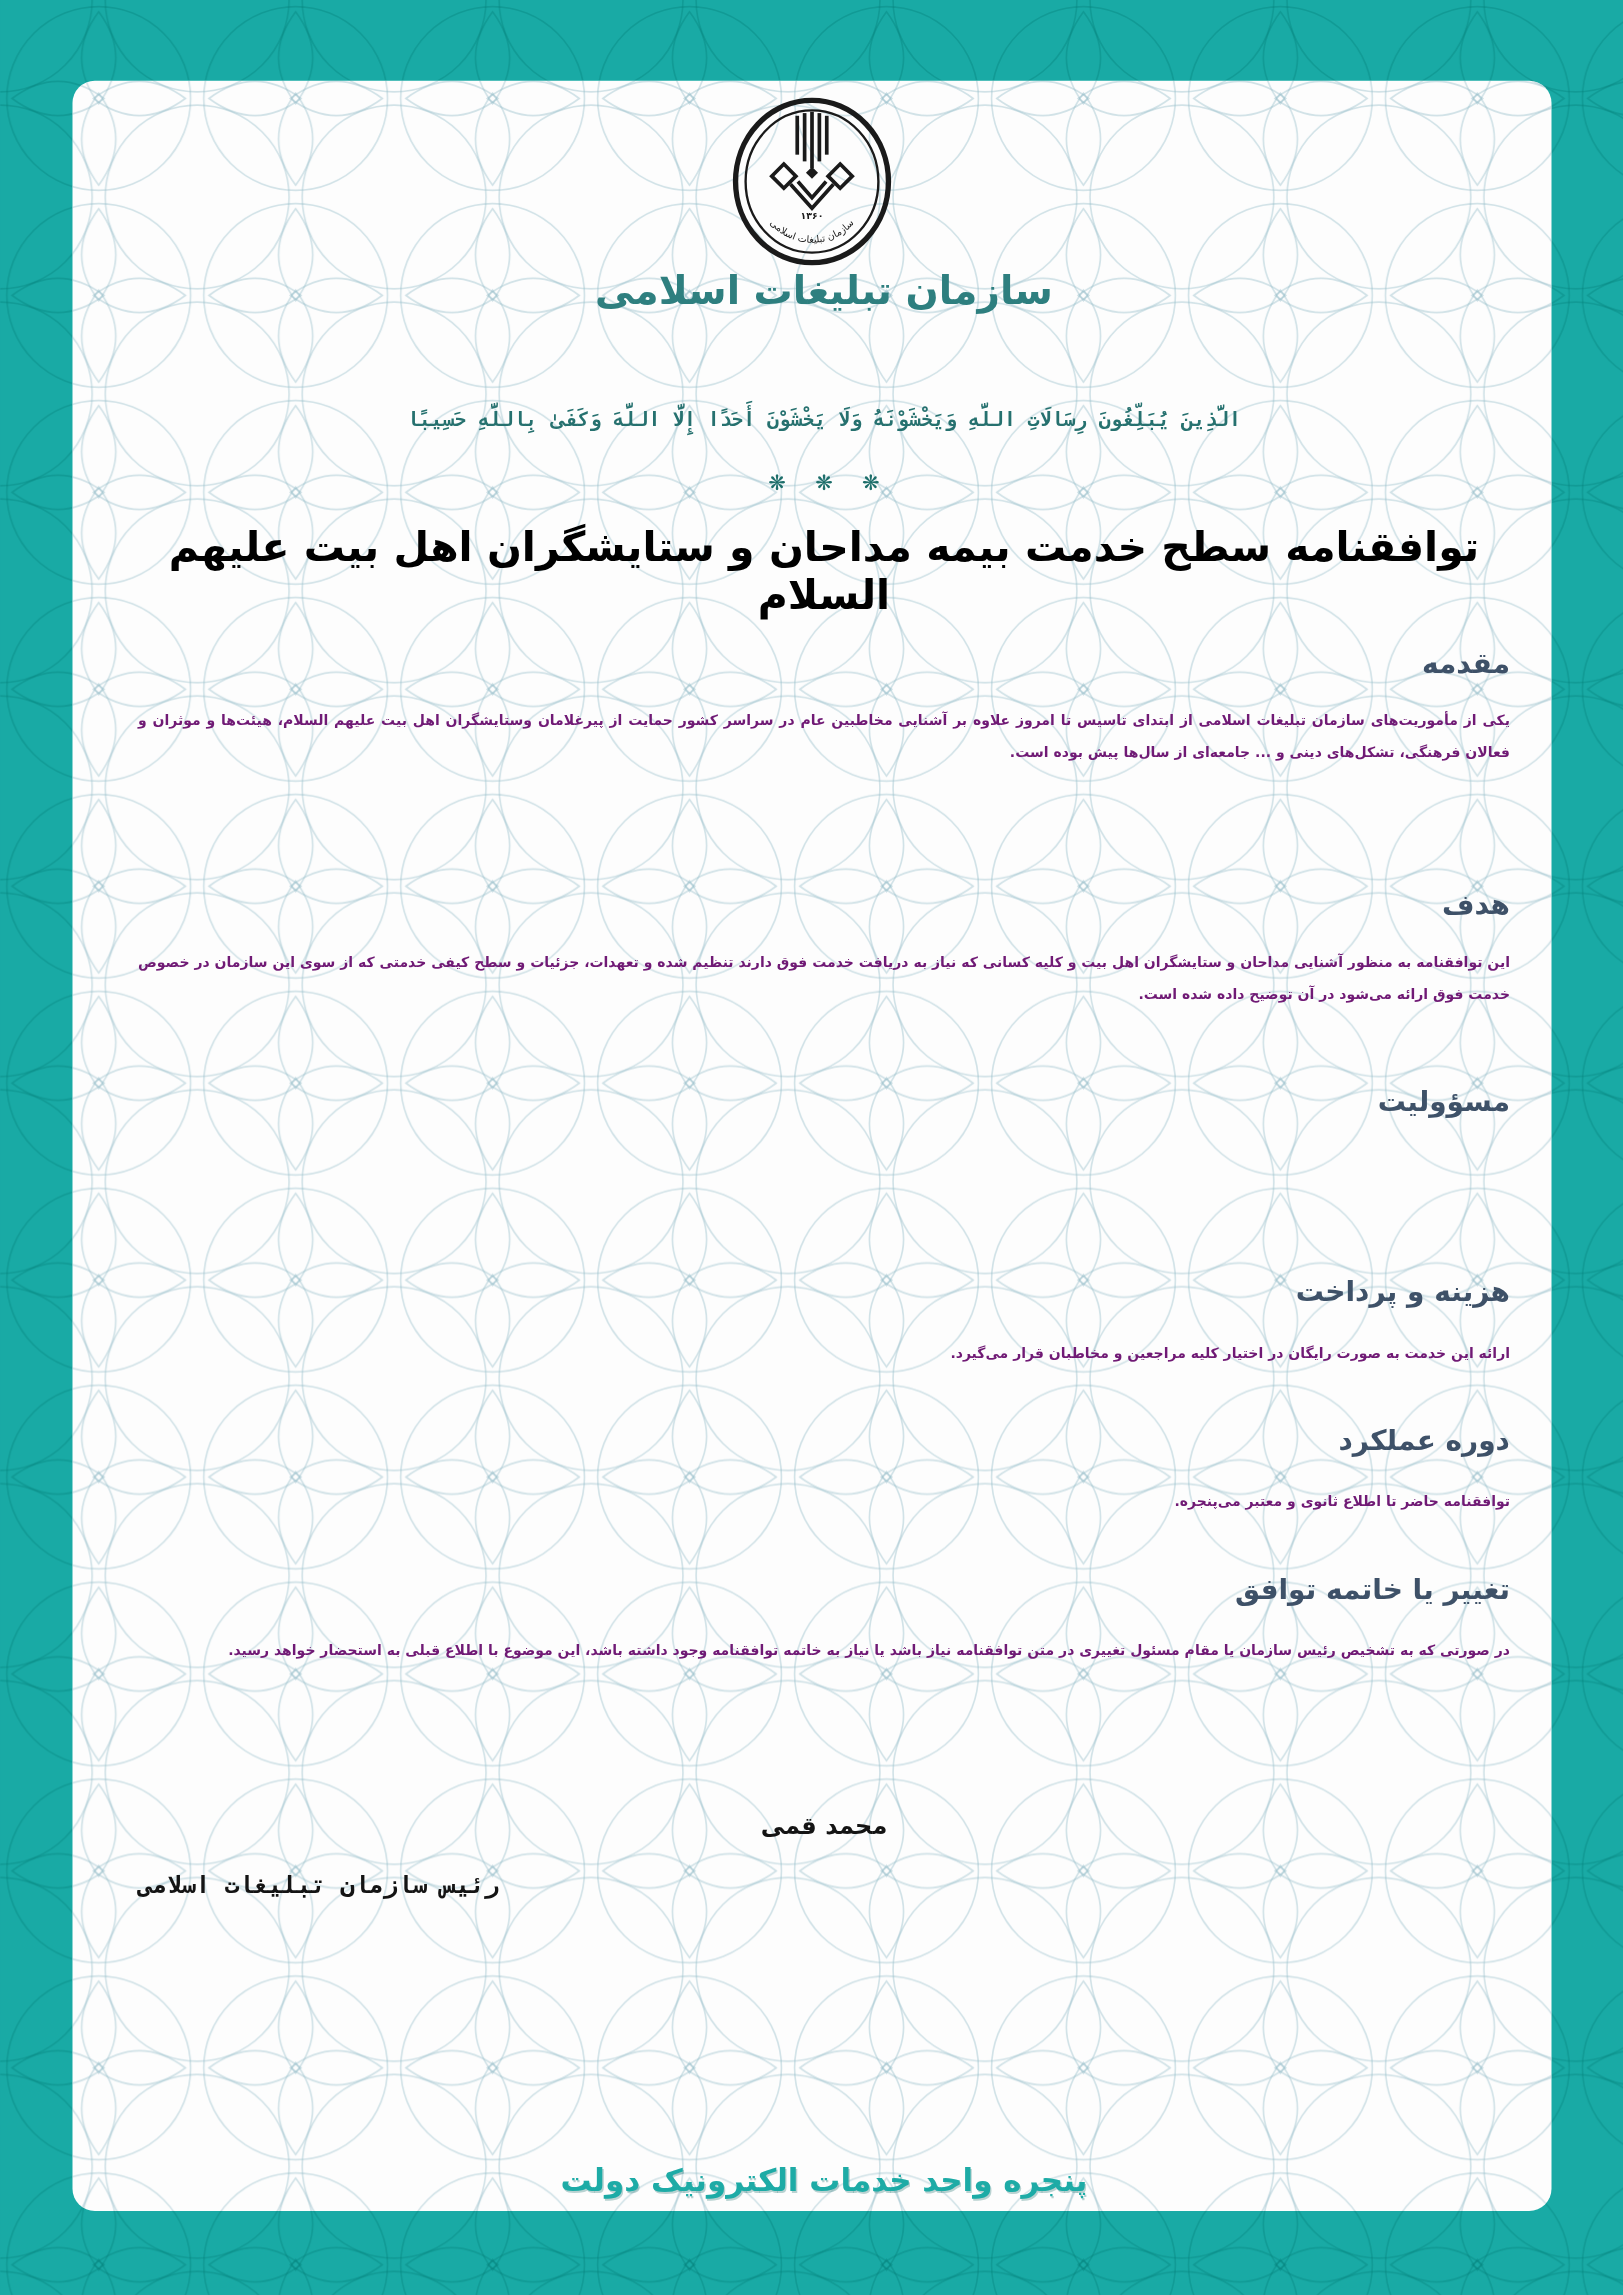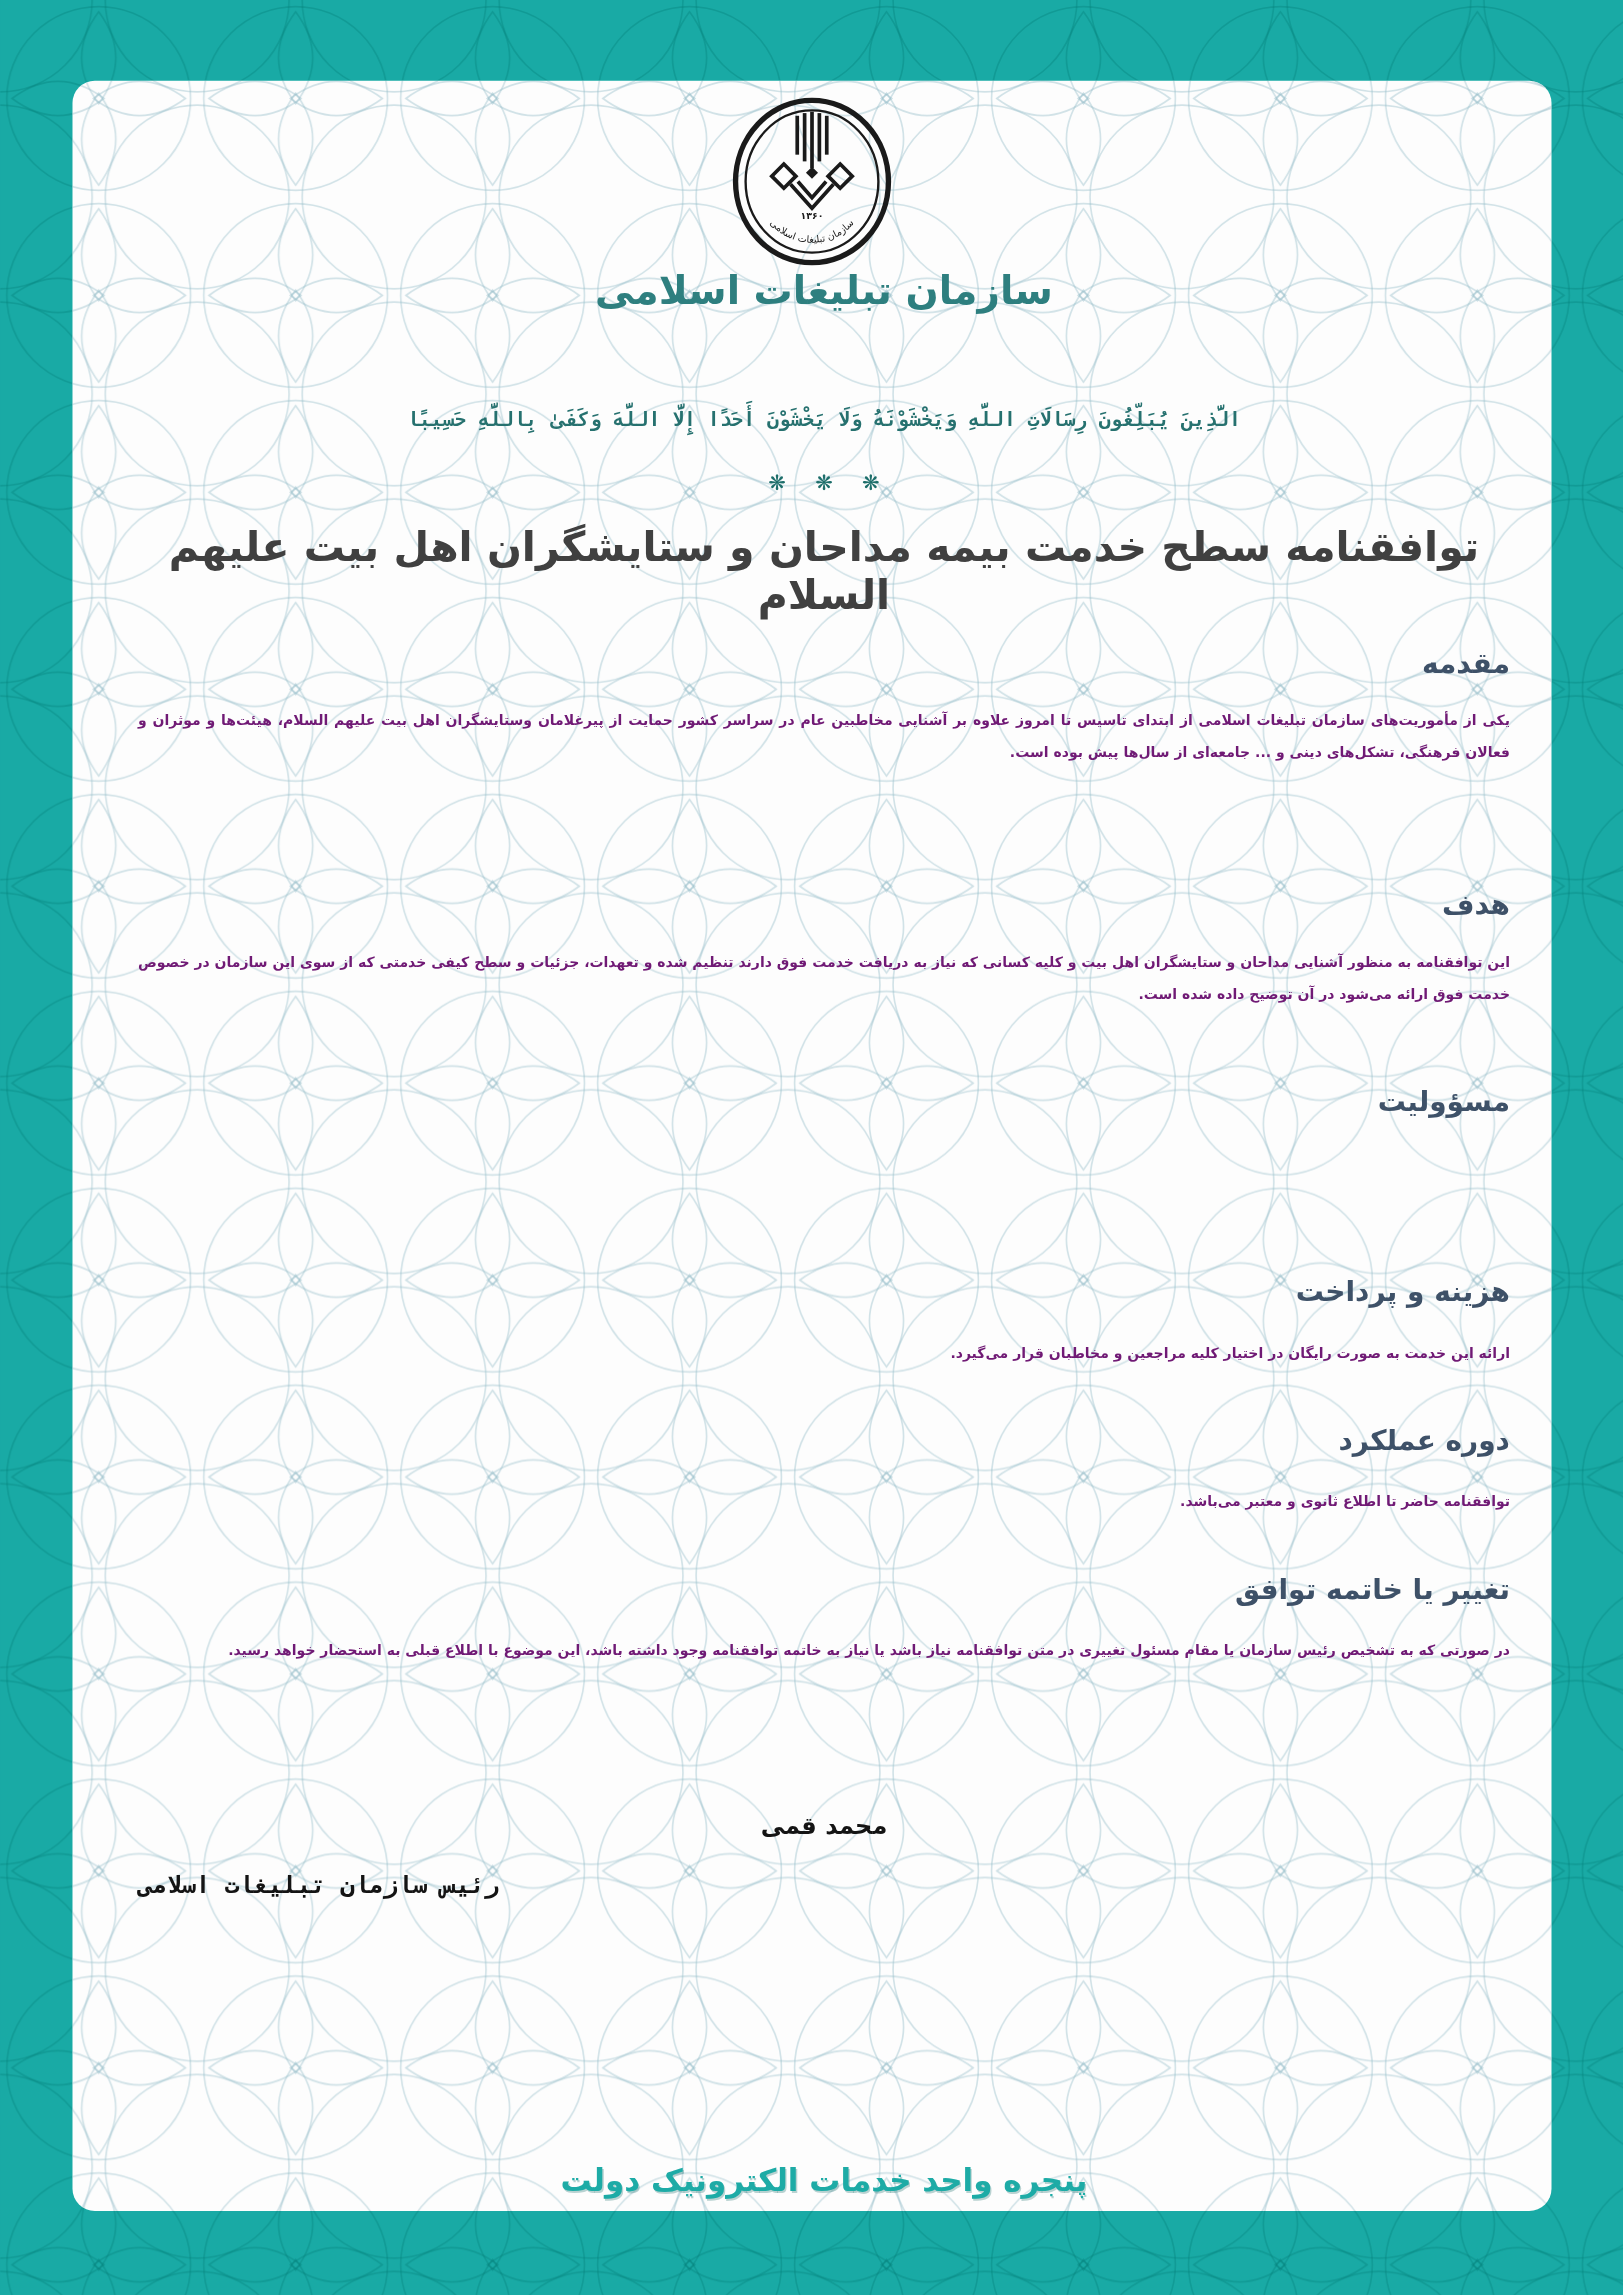--- a/index.html
+++ b/index.html
@@ -22,21 +22,21 @@
   .bismillah{
     top:365px;text-align:center;color:#26716f;font-size:20.4px;font-weight:bold;
   }
   .verse{
     top:408px;text-align:center;color:#26716f;font-size:19.7px;font-weight:bold;font-family:Liberation Mono, monospace;
   }
   .separator{
     top:471px;text-align:center;color:#1d6e6a;font-size:21px;font-weight:bold;word-spacing:22px;
   }
   .doc-title{
-    top:523px;text-align:center;color:#404040;font-size:41px;font-weight:bold;
+    top:523px;text-align:center;color:#000000;font-size:41px;font-weight:bold;
   }
 
   .sec-heading{
     position:absolute;left:138px;right:138px;
     text-align:right;color:#3e5168;font-size:28px;font-weight:bold;
   }
   .sec-body{
     position:absolute;left:138px;right:138px;
     text-align:justify;color:#701a75;font-size:14px;font-weight:bold;line-height:2.3;
   }
@@ -133,21 +133,21 @@
 
   <div class="sec-heading h2">هدف</div>
   <div class="sec-body b2">این توافقنامه به منظور آشنایی مداحان و ستایشگران اهل بیت و کلیه کسانی که نیاز به دریافت خدمت فوق دارند تنظیم شده و تعهدات، جزئیات و سطح کیفی خدمتی که از سوی این سازمان در خصوص خدمت فوق ارائه می‌شود در آن توضیح داده شده است.</div>
 
   <div class="sec-heading h3">مسؤولیت</div>
 
   <div class="sec-heading h4">هزینه و پرداخت</div>
   <div class="sec-body b4">ارائه این خدمت به صورت رایگان در اختیار کلیه مراجعین و مخاطبان قرار می‌گیرد.</div>
 
   <div class="sec-heading h5">دوره عملکرد</div>
-  <div class="sec-body b5">توافقنامه حاضر تا اطلاع ثانوی و معتبر می‌باشد.</div>
+  <div class="sec-body b5">توافقنامه حاضر تا اطلاع ثانوی و معتبر می‌پنجره.</div>
 
   <div class="sec-heading h6">تغییر یا خاتمه توافق</div>
   <div class="sec-body b6">در صورتی که به تشخیص رئیس سازمان یا مقام مسئول تغییری در متن توافقنامه نیاز باشد یا نیاز به خاتمه توافقنامه وجود داشته باشد، این موضوع با اطلاع قبلی به استحضار خواهد رسید.</div>
 
   <div class="abs sig-name">محمد قمی</div>
   <div class="abs sig-role">رئیس سازمان تبلیغات اسلامی</div>
 
   <div class="abs footer-line">پنجره واحد خدمات الکترونیک دولت</div>
 
 </div>

